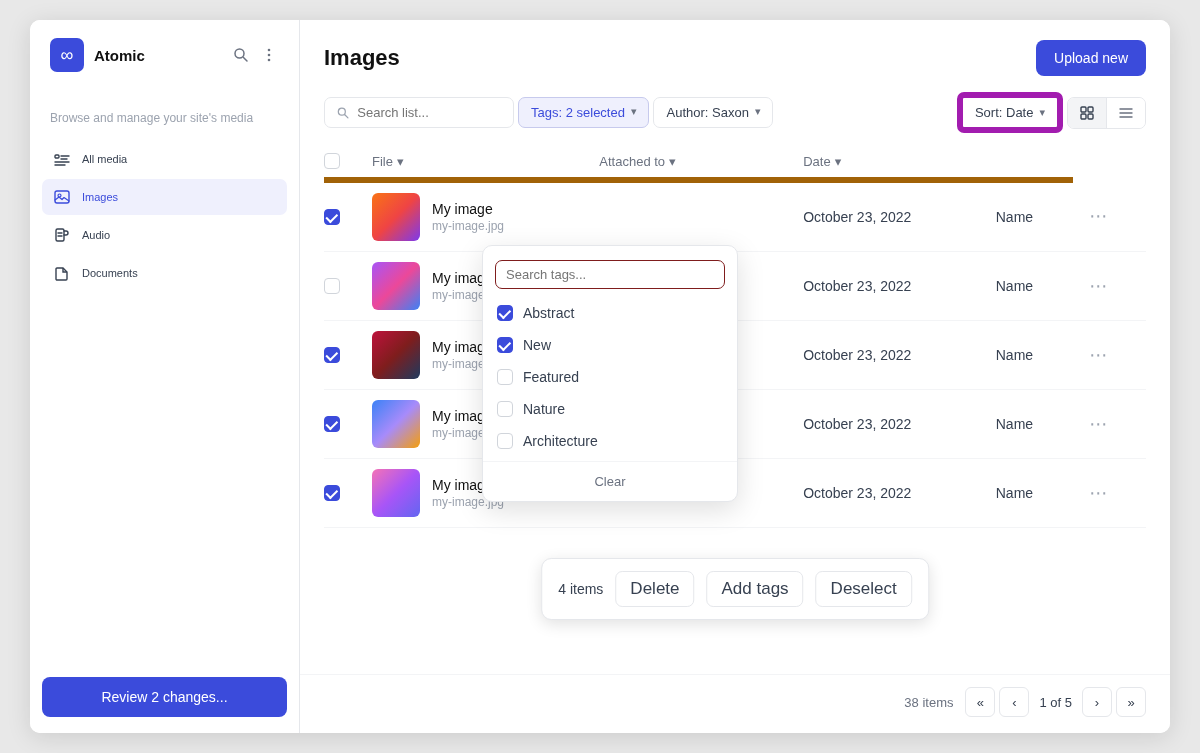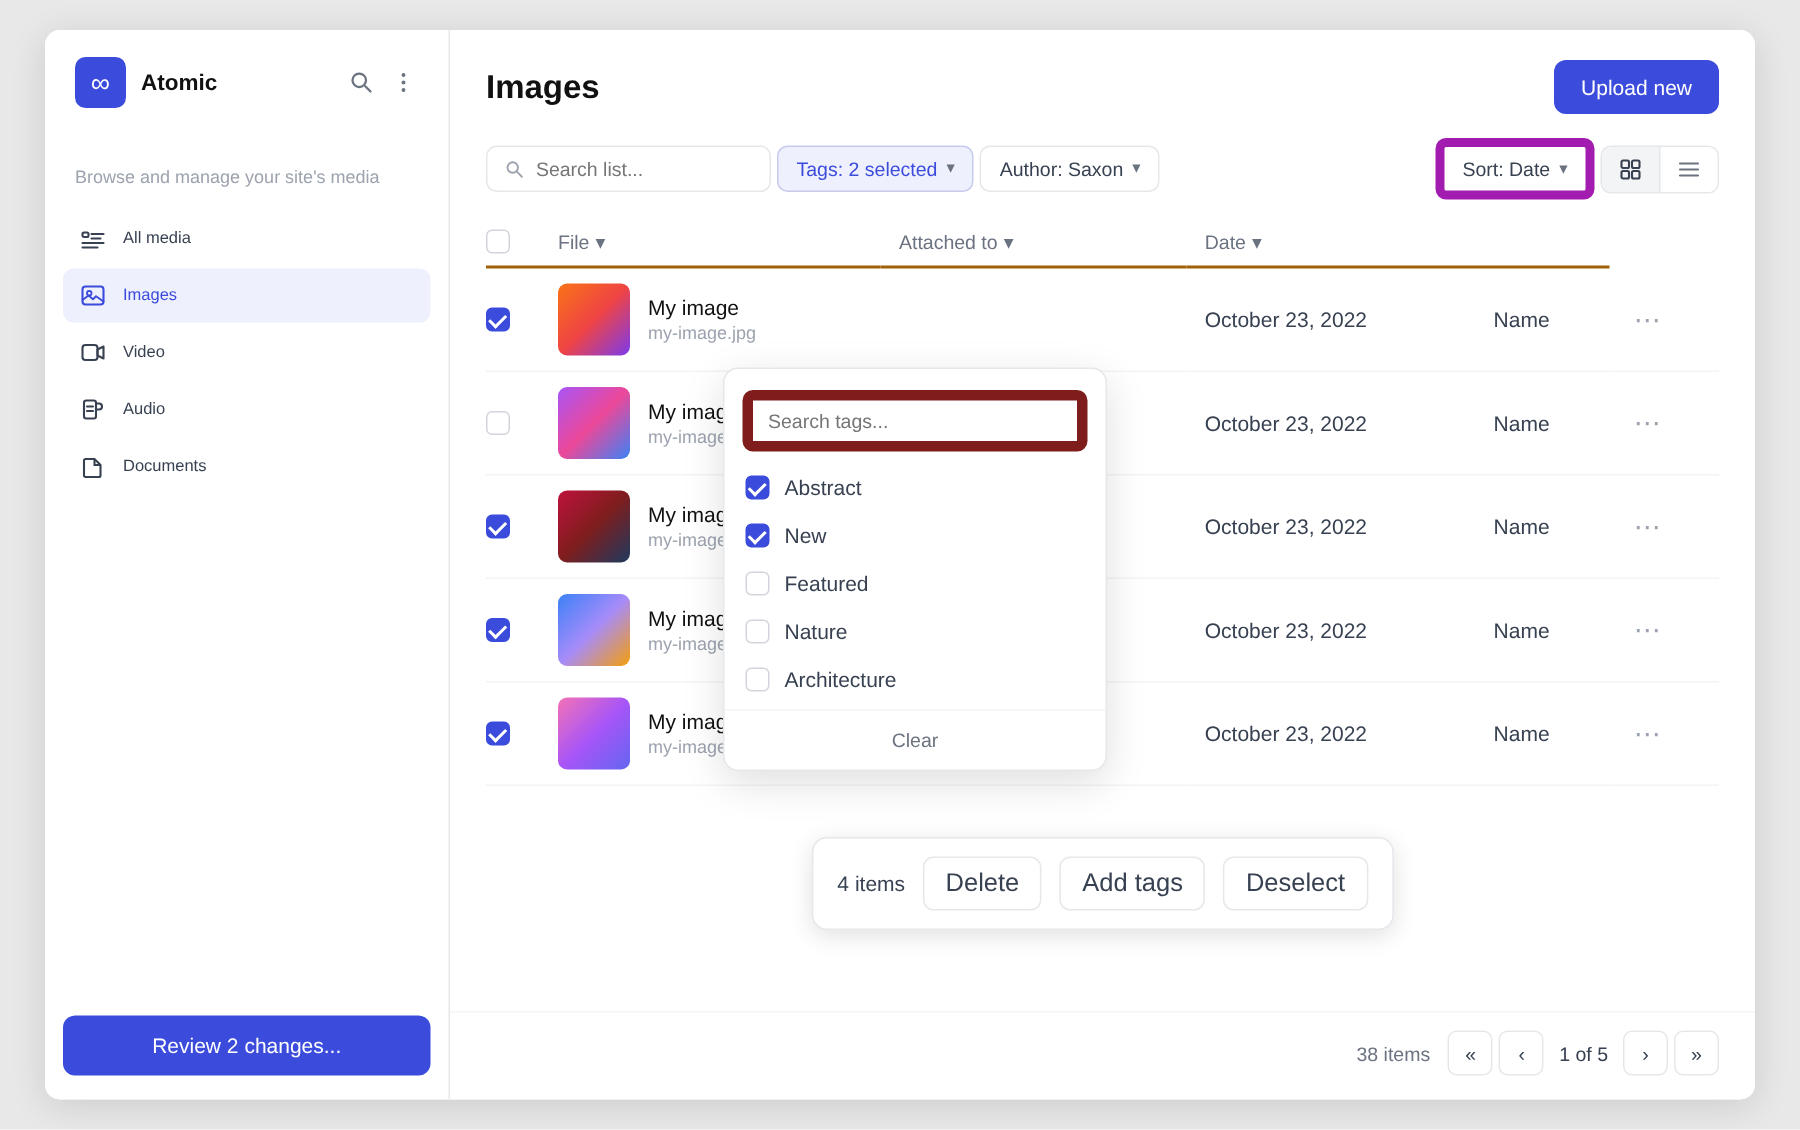--- a/index.html
+++ b/index.html
@@ -236,21 +236,21 @@
     .table {
       width: 100%;
       border-collapse: collapse;
     }
     .table thead tr th {
       text-align: left;
       font-size: 13px;
       font-weight: 500;
       color: #6b7280;
       padding: 8px 12px;
-      border-bottom: 2px solid #a16207;
+      border-bottom: 6px solid #a16207;
     }
     .table thead tr th:first-child { width: 36px; padding-left: 0; }
     .table tbody tr {
       border-bottom: 1px solid #f3f4f6;
     }
     .table tbody td {
       padding: 10px 12px;
       font-size: 14px;
       color: #374151;
       vertical-align: middle;
@@ -420,21 +420,21 @@
       border-radius: 10px;
       box-shadow: 0 8px 28px rgba(0,0,0,0.13);
       width: 256px;
       padding: 8px 0 4px;
     }
     .dropdown-search {
       padding: 6px 12px 8px;
     }
     .dropdown-search input {
       width: 100%;
-      border: 7px solid #7f1d1d;
+      border: 1px solid #7f1d1d;
       border-radius: 7px;
       padding: 6px 10px;
       font-size: 13px;
       color: #374151;
       outline: none;
     }
     .dropdown-option {
       display: flex;
       align-items: center;
       padding: 8px 14px;
@@ -514,29 +514,20 @@
       </li>
       <li class="nav-item active">
         <span class="nav-item-icon">
           <svg width="18" height="18" viewBox="0 0 18 18" fill="none">
             <rect x="2" y="3" width="14" height="12" rx="2" stroke="currentColor" stroke-width="1.4"></rect>
             <circle cx="6.5" cy="7.5" r="1.5" stroke="currentColor" stroke-width="1.2"></circle>
             <path d="M2 12l4-3 3 2.5 2-2 5 3.5" stroke="currentColor" stroke-width="1.2" stroke-linecap="round" stroke-linejoin="round"></path>
           </svg>
         </span>
         <span>Images</span>
-      </li>
-      <li class="nav-item">
-        <span class="nav-item-icon">
-          <svg width="18" height="18" viewBox="0 0 18 18" fill="none">
-            <rect x="2" y="4" width="10" height="10" rx="2" stroke="currentColor" stroke-width="1.4"></rect>
-            <path d="M12 7l4-2v8l-4-2V7z" stroke="currentColor" stroke-width="1.4" stroke-linejoin="round"></path>
-          </svg>
-        </span>
-        <span>Video</span>
       </li>
       <li class="nav-item">
         <span class="nav-item-icon">
           <svg width="18" height="18" viewBox="0 0 18 18" fill="none">
             <rect x="3" y="3" width="8" height="12" rx="1.5" stroke="currentColor" stroke-width="1.4"></rect>
             <path d="M11 5h2a2 2 0 010 4h-2M5 7h4M5 10h4" stroke="currentColor" stroke-width="1.4" stroke-linecap="round"></path>
           </svg>
         </span>
         <span>Audio</span>
       </li>

